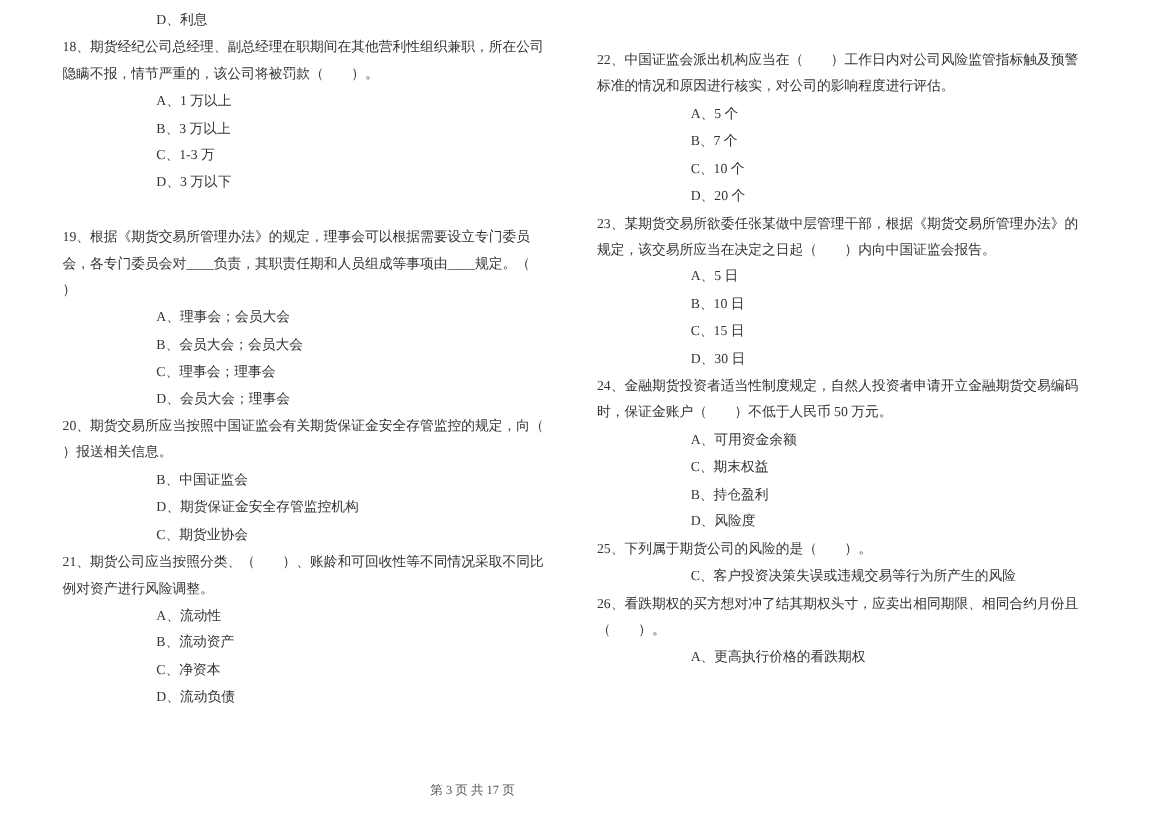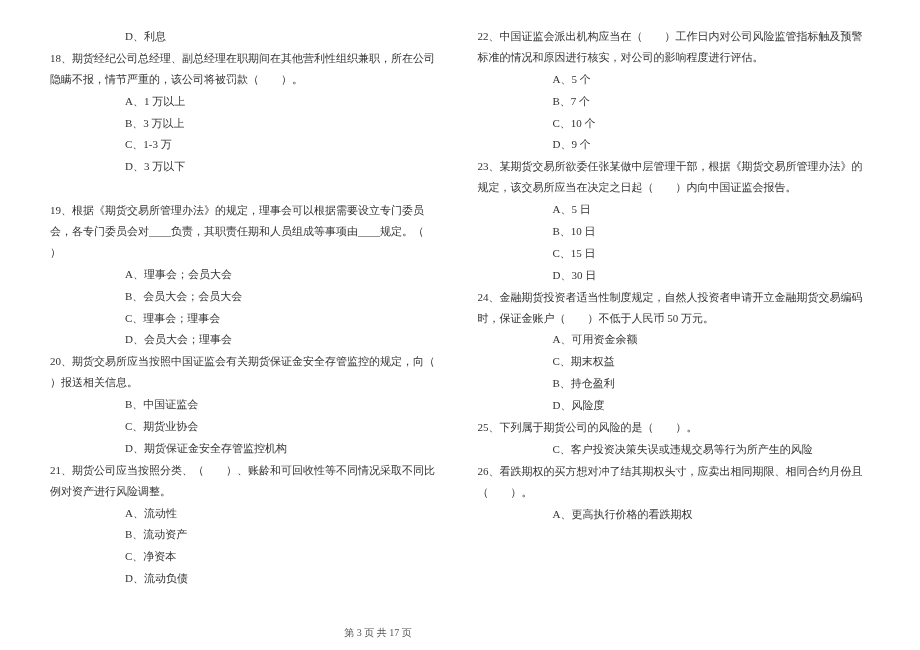--- a/index.html
+++ b/index.html
@@ -8,22 +8,23 @@
       font-size: 11px;
       color: #333;
       background: #fff;
       width: 920px;
       height: 650px;
       overflow: hidden;
       line-height: 1.9;
     }
     .page {
       display: flex;
-      padding: 26px 50px 8px 50px;
+      padding: 6px 50px 8px 50px;
       gap: 35px;
+      align-items: center;
     }
     .col {
       flex: 1;
       min-width: 0;
     }
     .line {
       white-space: normal;
       word-break: break-all;
       margin-bottom: 1px;
     }
@@ -54,36 +55,36 @@
     <div class="line">&nbsp;</div>
 
     <div class="line q-start">19、根据《期货交易所管理办法》的规定，理事会可以根据需要设立专门委员会，各专门委员会对____负责，其职责任期和人员组成等事项由____规定。（　　）</div>
     <div class="line indent-opt">A、理事会；会员大会</div>
     <div class="line indent-opt">B、会员大会；会员大会</div>
     <div class="line indent-opt">C、理事会；理事会</div>
     <div class="line indent-opt">D、会员大会；理事会</div>
 
     <div class="line q-start">20、期货交易所应当按照中国证监会有关期货保证金安全存管监控的规定，向（　　）报送相关信息。</div>
     <div class="line indent-opt">B、中国证监会</div>
+    <div class="line indent-opt">D、期货保证金安全存管监控机构</div>
     <div class="line indent-opt">C、期货业协会</div>
-    <div class="line indent-opt">D、期货保证金安全存管监控机构</div>
 
     <div class="line q-start">21、期货公司应当按照分类、（　　）、账龄和可回收性等不同情况采取不同比例对资产进行风险调整。</div>
     <div class="line indent-opt">A、流动性</div>
     <div class="line indent-opt">B、流动资产</div>
     <div class="line indent-opt">C、净资本</div>
     <div class="line indent-opt">D、流动负债</div>
   </div>
 
   <div class="col">
     <div class="line q-start">22、中国证监会派出机构应当在（　　）工作日内对公司风险监管指标触及预警标准的情况和原因进行核实，对公司的影响程度进行评估。</div>
     <div class="line indent-opt">A、5 个</div>
     <div class="line indent-opt">B、7 个</div>
     <div class="line indent-opt">C、10 个</div>
-    <div class="line indent-opt">D、9 个</div>
+    <div class="line indent-opt">D、20 个</div>
 
     <div class="line q-start">23、某期货交易所欲委任张某做中层管理干部，根据《期货交易所管理办法》的规定，该交易所应当在决定之日起（　　）内向中国证监会报告。</div>
     <div class="line indent-opt">A、5 日</div>
     <div class="line indent-opt">B、10 日</div>
     <div class="line indent-opt">C、15 日</div>
     <div class="line indent-opt">D、30 日</div>
 
     <div class="line q-start">24、金融期货投资者适当性制度规定，自然人投资者申请开立金融期货交易编码时，保证金账户（　　）不低于人民币 50 万元。</div>
     <div class="line indent-opt">A、可用资金余额</div>
     <div class="line indent-opt">C、期末权益</div>

